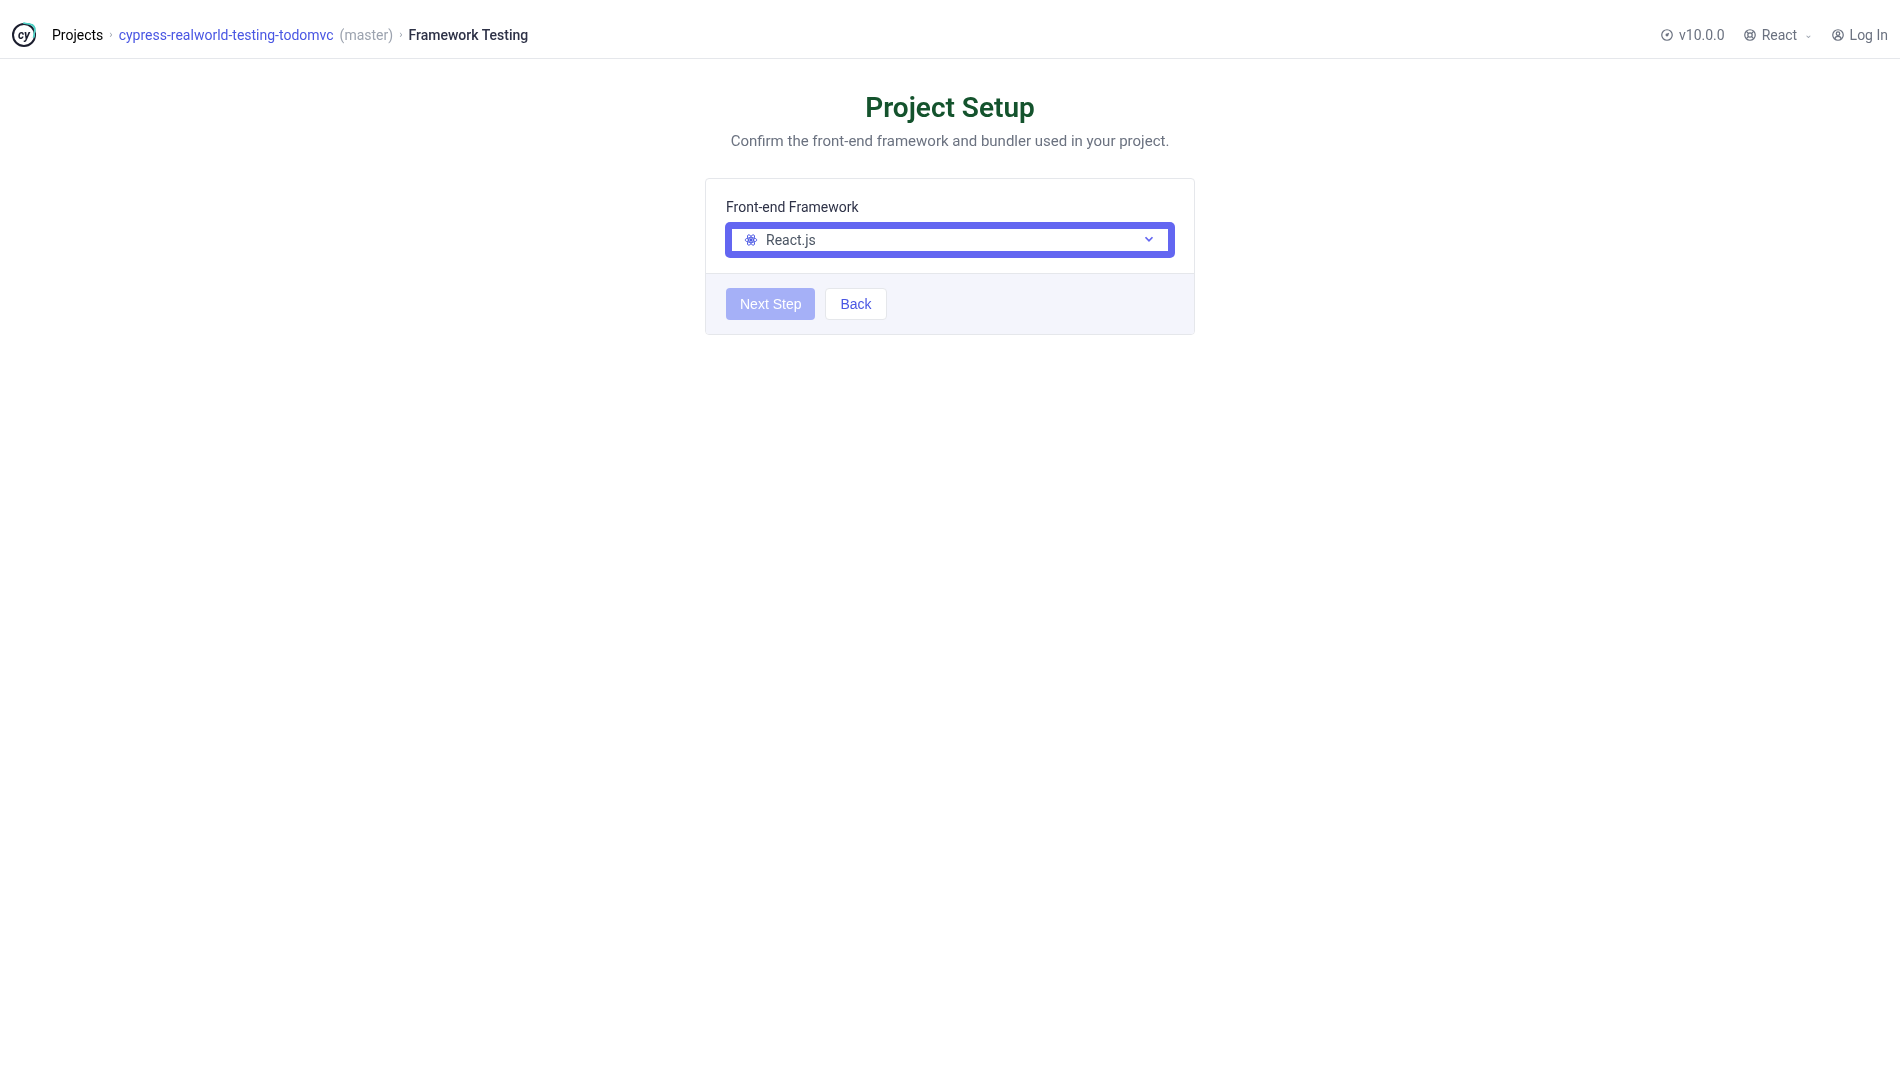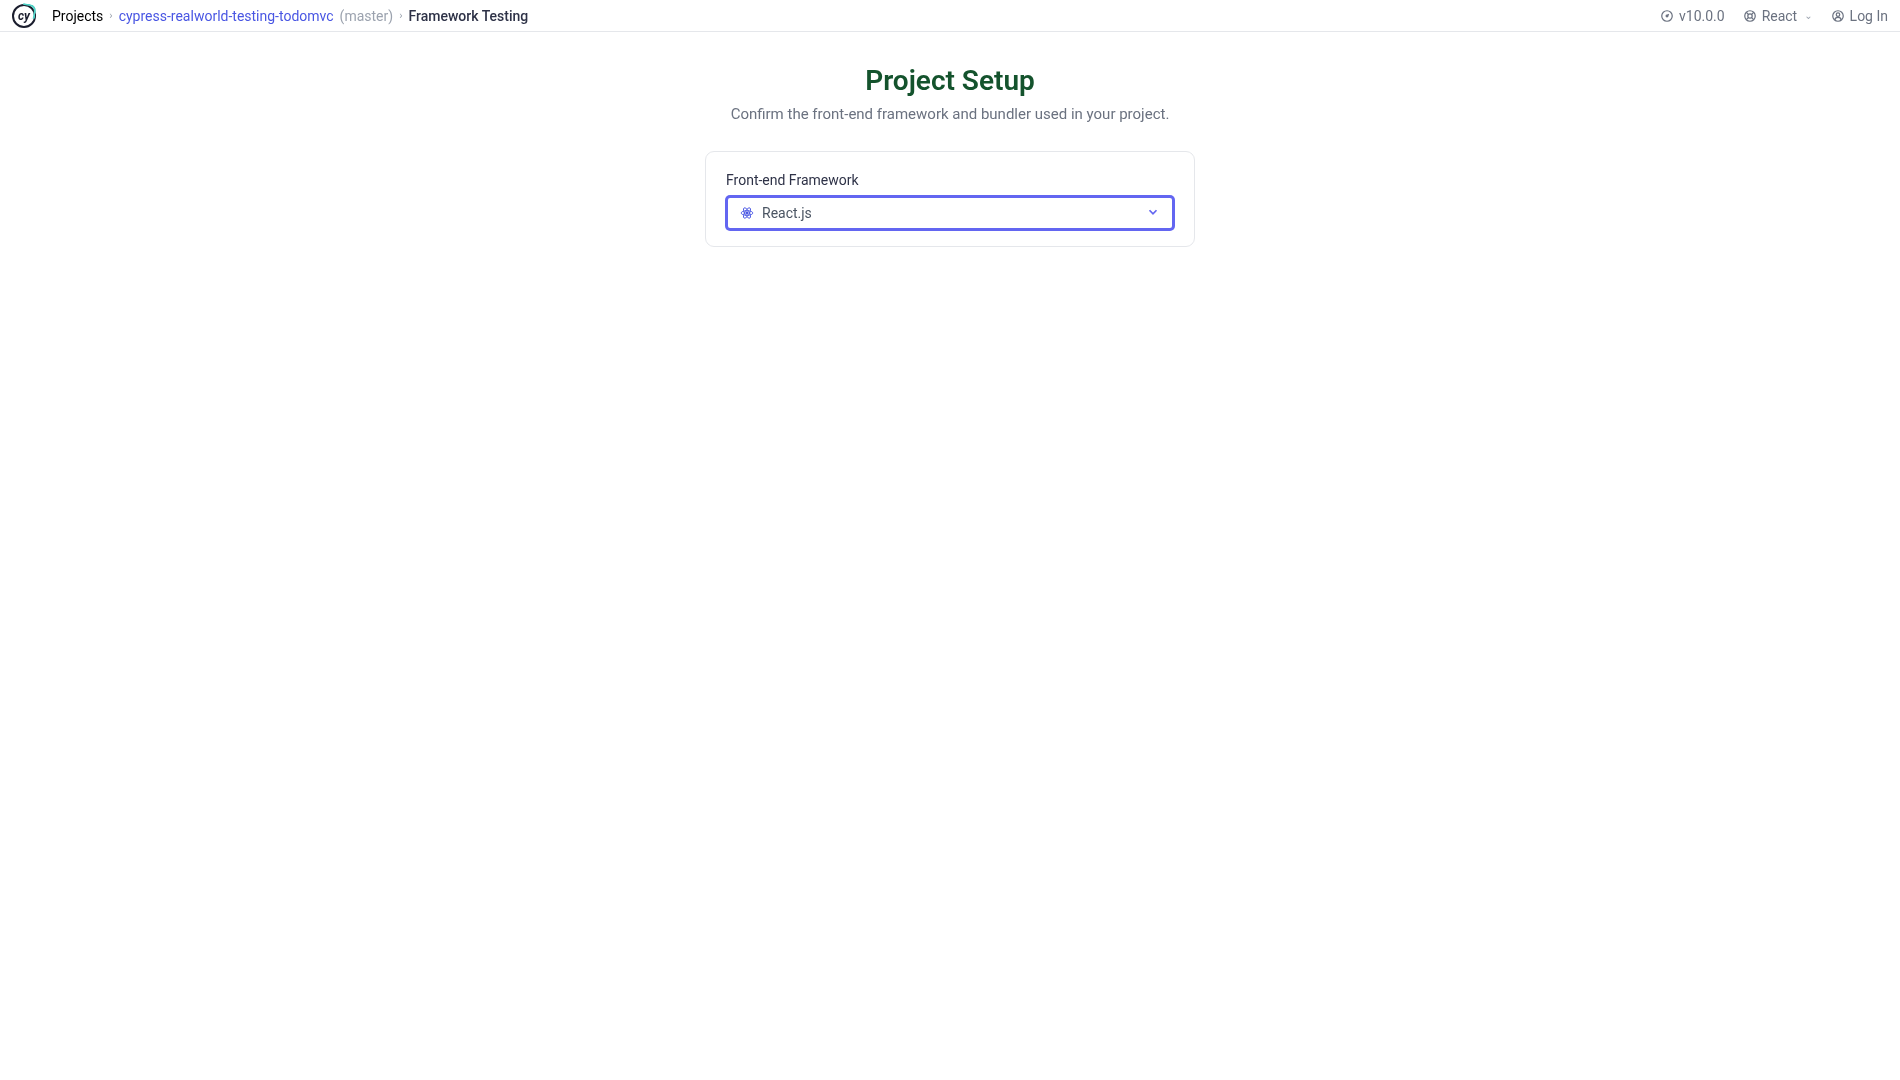--- a/index.html
+++ b/index.html
@@ -13,21 +13,22 @@
       color: #2e3247;
       font-size: 14px;
     }
     
     .header {
       display: flex;
       align-items: center;
       justify-content: space-between;
       padding: 10px 12px;
       border-bottom: 1px solid #e5e7eb;
-      height: 32px;
+      height: 48px;
+      margin-top: 11px;
     }
     .header-left {
       display: flex;
       align-items: center;
       gap: 8px;
     }
     .logo {
       width: 24px;
       height: 24px;
       border-radius: 50%;
@@ -108,21 +109,21 @@
       margin-bottom: 8px;
     }
     .subtitle {
       font-size: 15px;
       color: #6b7280;
       margin-bottom: 28px;
     }
     .card {
       width: 490px;
       border: 1px solid #e5e7eb;
-      border-radius: 9px;
+      border-radius: 4px;
       background: #ffffff;
       overflow: hidden;
     }
     .card-body {
       padding: 20px 20px 16px;
     }
     .field-label {
       font-size: 14px;
       color: #2e3247;
       margin-bottom: 8px;
@@ -130,21 +131,21 @@
     .field-label .hint {
       color: #9ca3af;
     }
     .select {
       display: flex;
       align-items: center;
       justify-content: space-between;
       width: 100%;
       height: 34px;
       padding: 0 12px;
-      border: 2px solid #a16207;
+      border: 6px solid #a16207;
       border-radius: 4px;
       background: #ffffff;
       cursor: pointer;
       font-size: 14px;
       color: #4b5563;
     }
     .select.active {
       border-color: #6366f1;
       box-shadow: 0 0 0 1px #6366f1;
     }
@@ -272,14 +273,18 @@
           <span class="select-chevron">
             <svg viewBox="0 0 16 16" width="14" height="14" fill="none" stroke="currentColor" stroke-width="2">
                 <path d="M4 6 L8 10 L12 6"></path>
               </svg>
           </span>
         </div>
       </div>
 
 
     </div>
+    <div class="card-footer">
+      <button class="btn btn-primary">Next Step</button>
+      <button class="btn btn-secondary">Back</button>
+    </div>
   </div>
 </div>
 
 </body></html>

